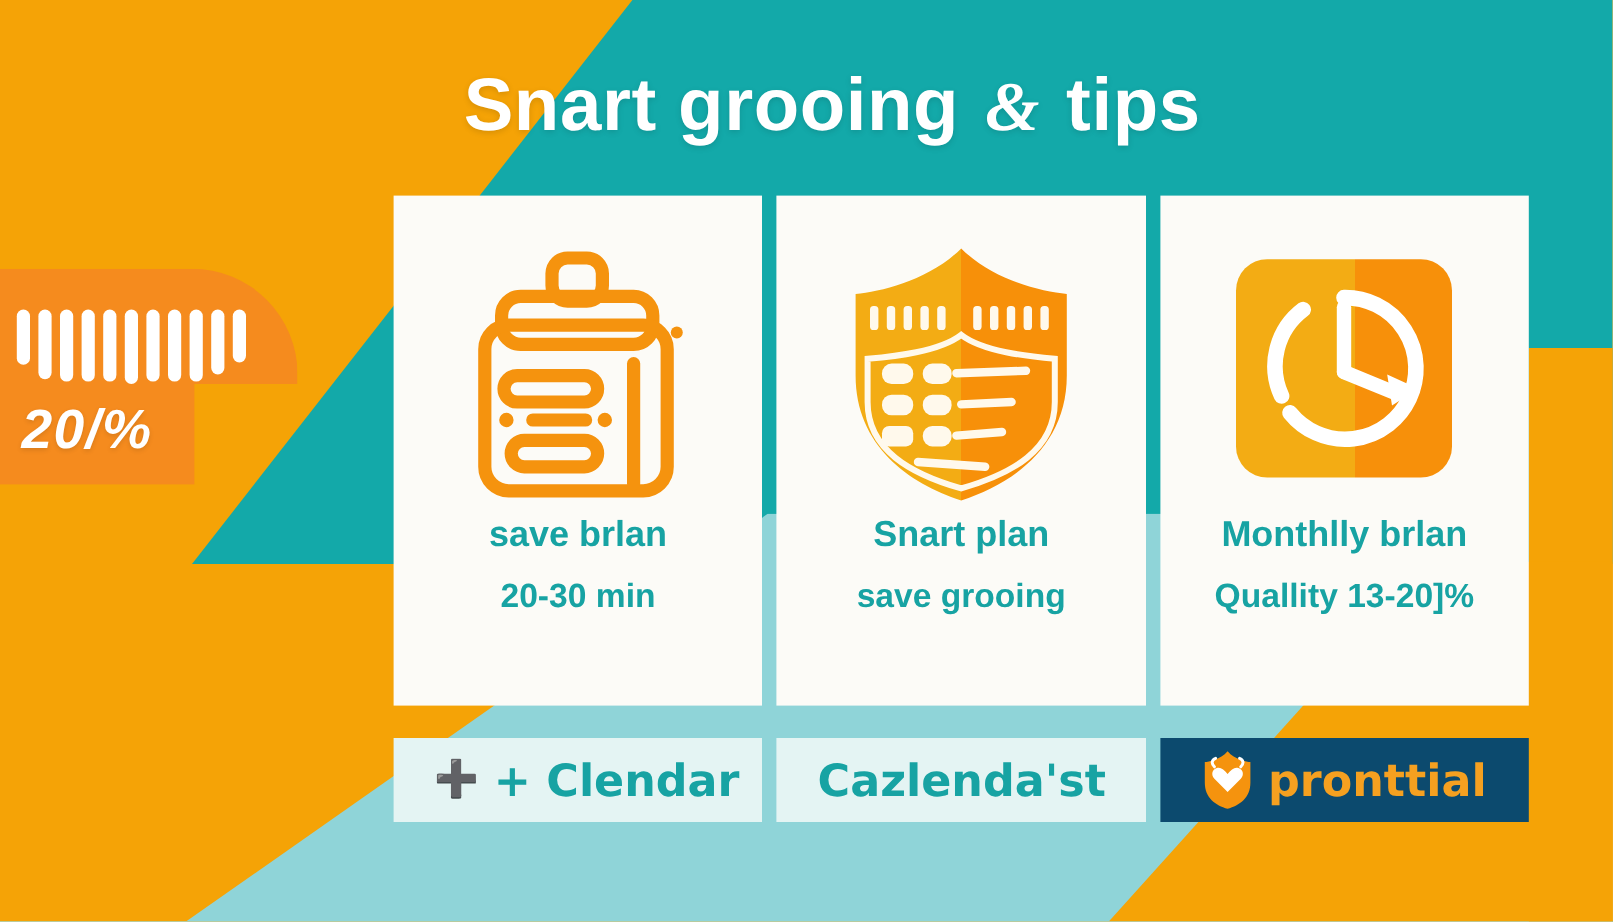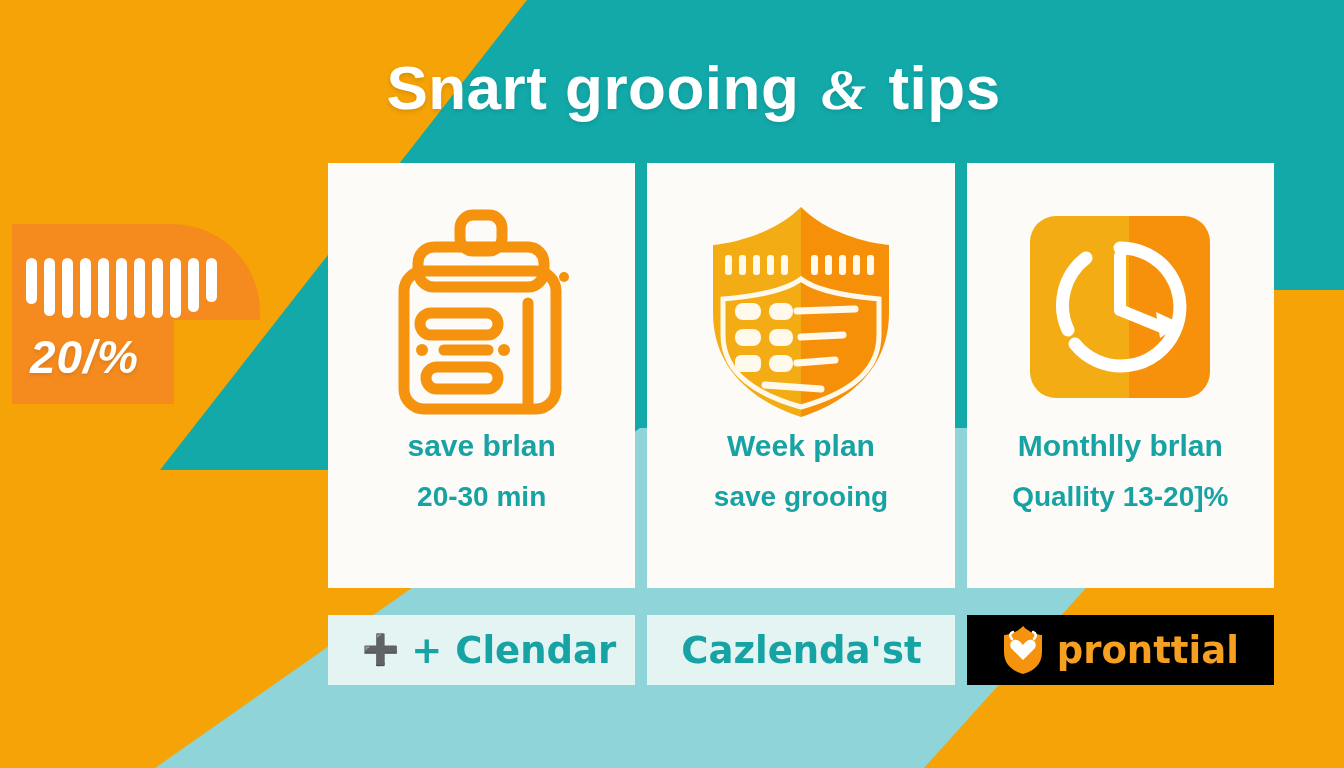--- a/index.html
+++ b/index.html
@@ -56,21 +56,21 @@
   #title .amp {
     font-style:italic;
     font-family:"Liberation Serif", serif;
     font-size:58px;
     padding:0 4px;
   }
 
   
   #badge {
     position:absolute;
-    left:12px; top:224px;
+    left:0px; top:224px;
     width:248px; height:180px;
     z-index:13;
   }
   #badge-shape {
     position:absolute; inset:0;
     background:#F58B1E;
     border-radius:0 88px 10px 0;
     clip-path: polygon(0 0, 248px 0, 248px 96px, 162px 96px, 162px 180px, 0 180px);
   }
   #badge-teeth {
@@ -148,21 +148,21 @@
     z-index:10;
   }
   .footer-bar {
     flex:1;
     display:flex;
     align-items:center;
     padding-left:34px;
     gap:12px;
   }
   .footer-bar.teal { background:#E4F4F3; }
-  .footer-bar.cream { background:#000000; }
+  .footer-bar.cream { background:#0c4a6e; }
   .footer-label {
     font-size:37px;
     font-family:"DejaVu Sans", sans-serif;
     font-weight:bold;
   }
   .footer-bar.teal .footer-label { color:#17A3A3; }
   .footer-bar.cream .footer-label { color:#F5A020; }
   .plus-icon {
     color:#17A3A3;
     font-size:30px;
@@ -267,21 +267,21 @@
           </g>
           <g stroke="#FFF9EC" stroke-width="7" stroke-linecap="round" fill="none">
             <path d="M92 108 L150 106"></path>
             <path d="M96 134 L138 132"></path>
             <path d="M92 160 L130 157"></path>
             <path d="M60 182 L116 186"></path>
           </g>
         </svg>
       </div>
       <div class="card-text">
-        <div class="card-line1">Week plan</div>
+        <div class="card-line1">Snart plan</div>
         <div class="card-line2">save grooing</div>
       </div>
     </div>
 
     <div class="card">
       <div class="card-icon">
         <svg width="192" height="200" viewBox="0 0 192 200">
           <defs>
             <linearGradient id="clockGrad" x1="0" y1="0" x2="1" y2="0">
               <stop offset="0%" stop-color="#F3AC14"></stop>

